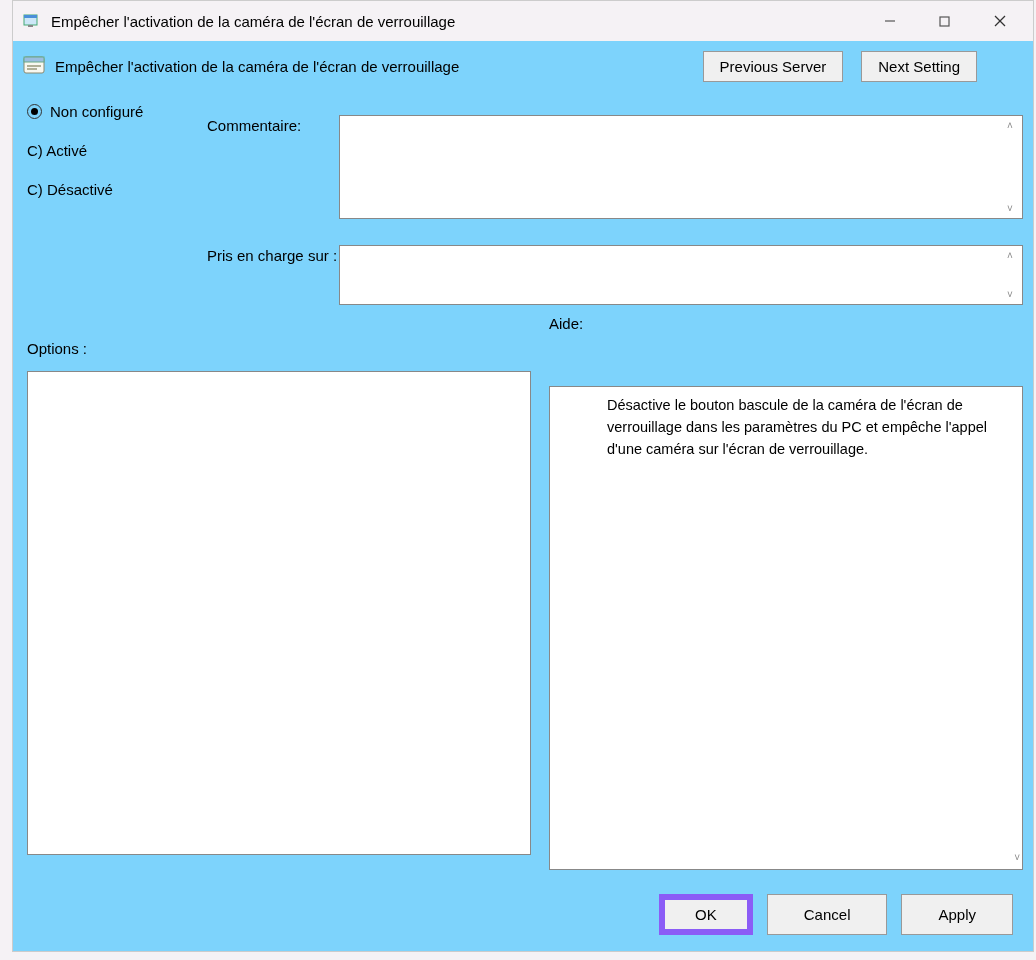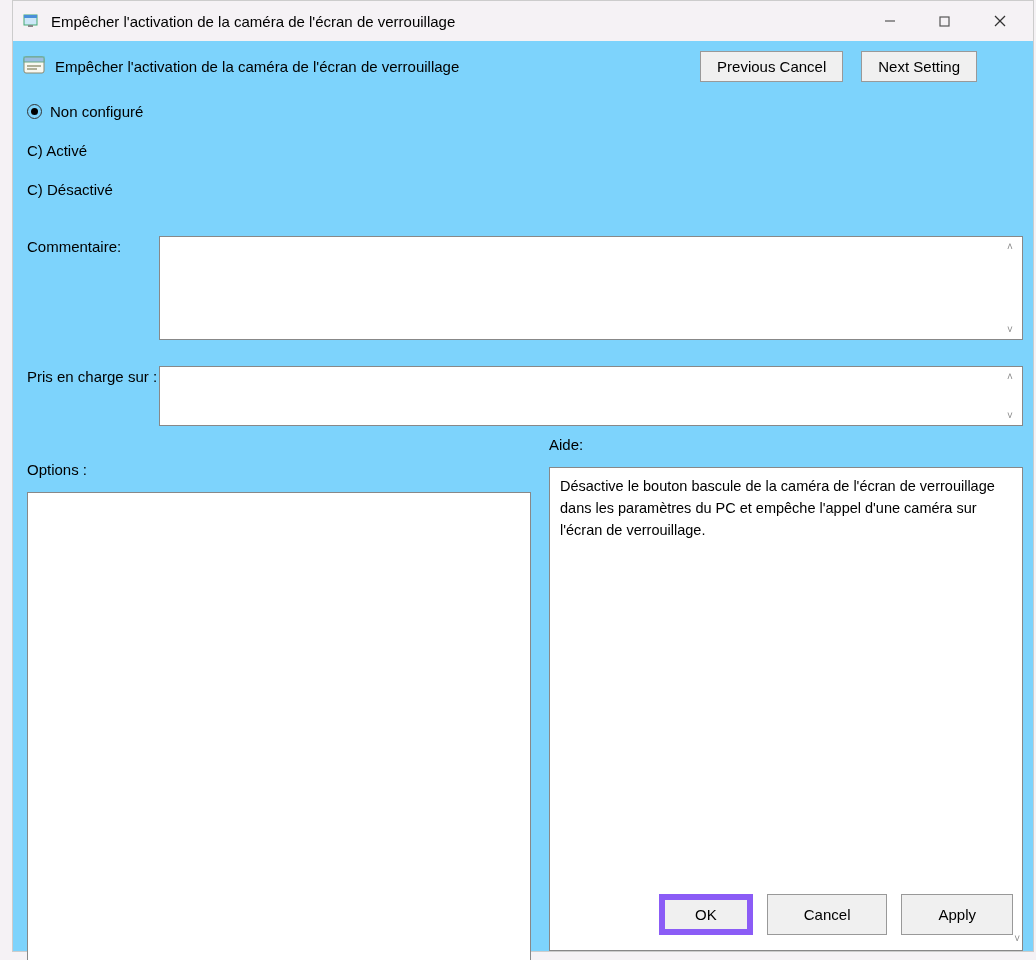--- a/index.html
+++ b/index.html
@@ -70,21 +70,20 @@
     .btn {
       background: #f0f0f0;
       border: 1px solid #999;
       padding: 6px 16px;
       font-size: 15px;
       font-family: inherit;
     }
     .middle {
       display: flex;
       padding: 4px 10px 10px 14px;
-      flex-direction: column;
     }
     .state-col {
       width: 180px;
       padding-top: 4px;
     }
     .radio-row {
       display: flex;
       align-items: center;
       margin-bottom: 22px;
       font-size: 15px;
@@ -137,36 +136,36 @@
     }
     .panel-label {
       font-size: 15px;
       margin-bottom: 14px;
       display:block;
     }
     .options-panel, .help-panel {
       display:flex; flex-direction:column;
     }
     .options-panel { width: 504px; margin-top: 25px; }
-    .help-panel { flex:1; }
+    .help-panel { flex:1;gap:40px; }
     .options-box {
       border:1px solid #888;
       background:#fff;
       height: 484px;
     }
     .help-box {
       border:1px solid #888;
       background:#fff;
       height: 484px;
       padding: 8px 24px 8px 10px;
       font-size: 14.5px;
       line-height: 1.5;
       position:relative;
     }
-    .help-box p { margin-bottom: 18px; }
+    .help-box p { margin-bottom: 18px; margin-left: 47px; }
     .help-scroll {
       position:absolute; right:2px; bottom:4px;
       color:#888; font-size:10px;
     }
     .footer {
       position:absolute;
       bottom:16px; right:20px;
       display:flex; gap:14px;
     }
     .ok-btn { border: 6px solid #8b5cf6; padding:6px 30px; }
@@ -210,21 +209,21 @@
     <span class="subheader-icon">
       <svg viewBox="0 0 22 22" width="22" height="22">
         <rect x="1" y="2" width="20" height="16" rx="2" fill="#f8f8f0" stroke="#8a8a70"></rect>
         <rect x="1" y="2" width="20" height="5" fill="#9bbde0" stroke="#6a8"></rect>
         <rect x="4" y="10" width="14" height="2" fill="#b0b098"></rect>
         <rect x="4" y="13" width="10" height="2" fill="#b0b098"></rect>
       </svg>
     </span>
     <span class="subheader-title">Empêcher l'activation de la caméra de l'écran de verrouillage</span>
     <div class="nav-buttons">
-      <button class="btn">Previous Cancel</button>
+      <button class="btn">Previous Server</button>
       <button class="btn">Next Setting</button>
     </div>
   </div>
 
   <div class="middle">
     <div class="state-col">
       <div class="radio-row">
         <span class="radio-dot checked"></span>
         <span>Non configuré</span>
       </div>

